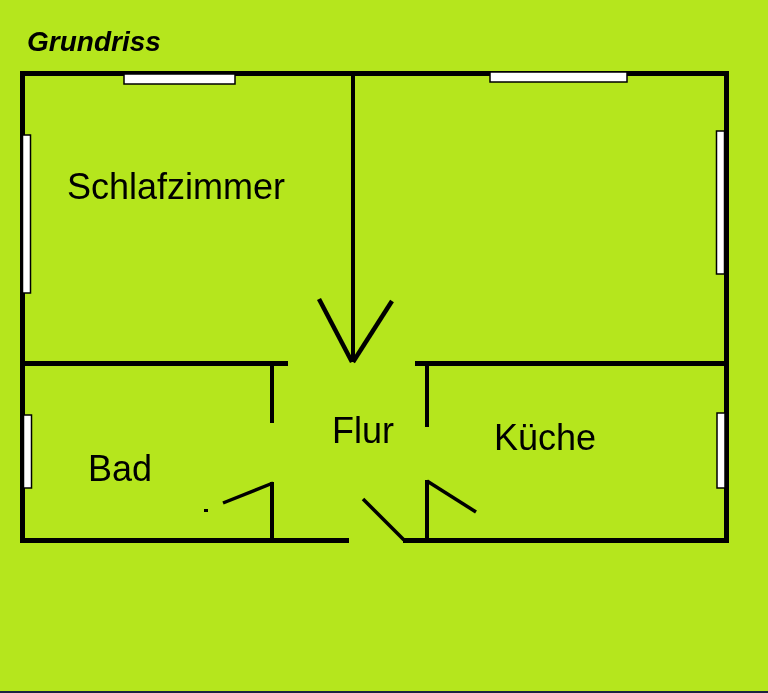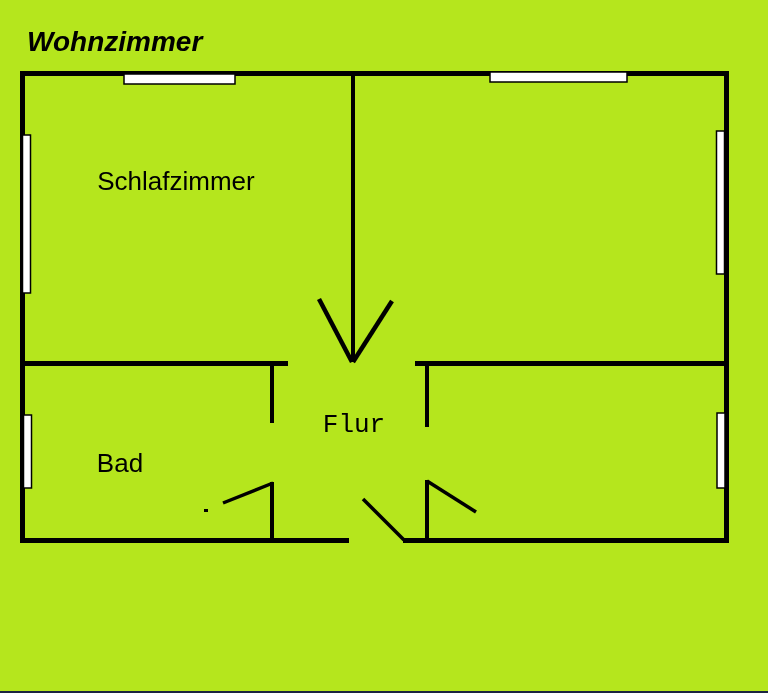--- a/index.html
+++ b/index.html
@@ -22,37 +22,37 @@
     font-size: 28px;
     font-weight: bold;
     font-style: italic;
     color: #000;
     white-space: nowrap;
     letter-spacing: 0px;
   }
   .room-label {
     position: absolute;
     transform: translateX(-50%);
-    font-size: 26px;
+    font-size: 36px;
     color: #000;
     white-space: nowrap;
   }
   .label-schlafzimmer { left: 176px; top: 166px; }
   .label-wohnzimmer   { left: 532px; top: 173px; }
   .label-bad          { left: 120px; top: 448px; }
-  .label-flur         { left: 354px; top: 410px; font-family: Liberation Mono, monospace; }
+  .label-flur         { left: 363px; top: 410px; }
   .label-kueche       { left: 545px; top: 417px; }
   .window-rect { stroke: #000; stroke-width: 1.5; }
 </style>
 </head>
 <body>
 
 <div class="stage">
 
-  <div class="page-title">Wohnzimmer</div>
+  <div class="page-title">Grundriss</div>
 
   <svg class="plan-svg" viewBox="0 0 768 693">
 
     <g fill="#000000">
       <rect x="20" y="71" width="709" height="5"></rect>
       <rect x="20" y="71" width="5" height="472"></rect>
       <rect x="724" y="71" width="5" height="472"></rect>
       <rect x="20" y="538" width="329" height="5"></rect>
       <rect x="403" y="538" width="326" height="5"></rect>
       <rect x="20" y="361" width="268" height="5"></rect>
@@ -88,14 +88,15 @@
     <rect x="0" y="691" width="768" height="2" fill="#1b2440"></rect>
   </svg>
 
   <div class="room-label label-schlafzimmer">Schlafzimmer</div>
 
 
   <div class="room-label label-bad">Bad</div>
 
   <div class="room-label label-flur">Flur</div>
 
+  <div class="room-label label-kueche">Küche</div>
 
 </div>
 
 </body></html>

